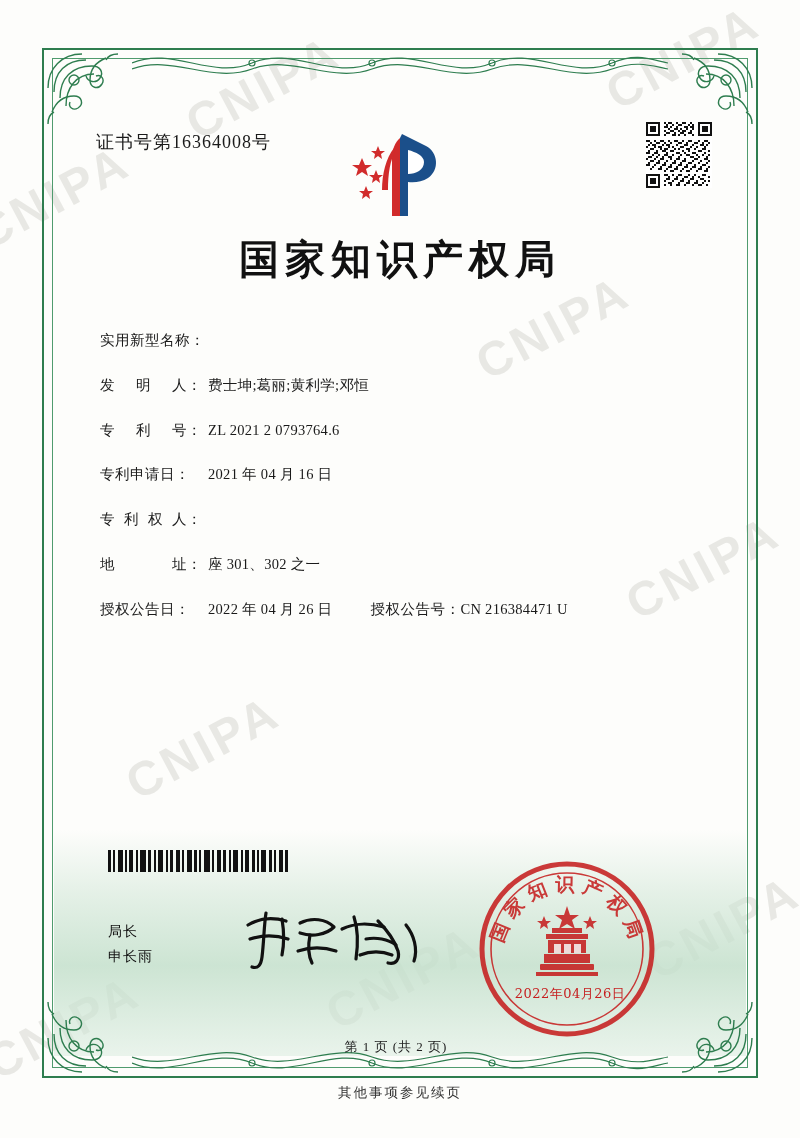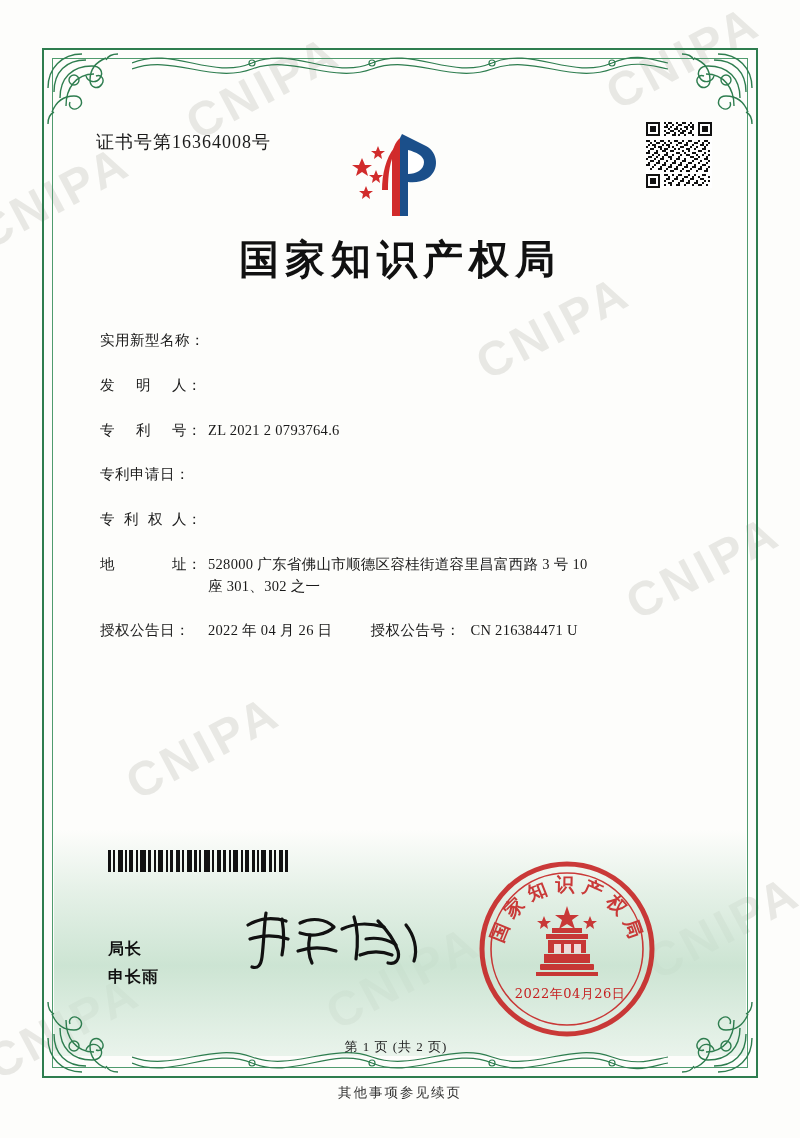--- a/index.html
+++ b/index.html
@@ -150,21 +150,21 @@
   .fields {
     position: absolute;
     left: 100px;
     top: 330px;
     width: 600px;
     font-size: 14.5px;
     color: #1a1a1a;
   }
   .field-row {
     display: flex;
-    align-items: flex-start;
+    align-items: flex-end;
     margin-bottom: 23px;
     line-height: 1.5;
   }
   .field-label {
     width: 108px;
     flex: 0 0 108px;
     white-space: nowrap;
     letter-spacing: 0.5px;
   }
   .field-label.spaced {
@@ -183,21 +183,21 @@
   .inline-pair {
     display: flex;
     width: 100%;
   }
   .inline-pair .ip-label {
     white-space: nowrap;
     margin-left: 38px;
     letter-spacing: 0.5px;
   }
   .inline-pair .ip-value {
-    margin-left: 10px;
+    margin-left: 0;
   }
 
   .paragraphs {
     position: absolute;
     left: 100px;
     top: 658px;
     width: 602px;
     font-size: 13.5px;
     line-height: 1.95;
     color: #1a1a1a;
@@ -222,26 +222,25 @@
   .barcode i {
     display: block;
     background: #111;
     height: 100%;
   }
 
   .sign-block {
     position: absolute;
     left: 108px;
     top: 920px;
-    font-size: 16px;
+    font-size: 14px;
     line-height: 1.75;
     color: #111;
-    font-weight: bold;
+    font-weight: normal;
     letter-spacing: 1px;
-    margin-top: 15px;
   }
 
   .signature {
     position: absolute;
     left: 238px;
     top: 905px;
     width: 190px;
     height: 70px;
   }
 
@@ -643,51 +642,52 @@
       <div class="field-row">
         <div class="field-label">实用新型名称：</div>
       </div>
 
       <div class="field-row">
         <div class="field-label spaced">
           <span>发</span>
           <span>明</span>
           <span>人：</span>
         </div>
+        <div class="field-value">费士坤;葛丽;黄利学;邓恒</div>
       </div>
 
       <div class="field-row">
         <div class="field-label spaced">
           <span>专</span>
           <span>利</span>
           <span>号：</span>
         </div>
         <div class="field-value">ZL 2021 2 0793764.6</div>
       </div>
 
       <div class="field-row">
         <div class="field-label">专利申请日：</div>
+        <div class="field-value">2021 年 04 月 16 日</div>
       </div>
 
       <div class="field-row">
         <div class="field-label spaced">
           <span>专</span>
           <span>利</span>
           <span>权</span>
           <span>人：</span>
         </div>
       </div>
 
       <div class="field-row">
         <div class="field-label spaced">
           <span>地</span>
           <span>址：</span>
         </div>
         <div class="field-value">
-          <span class="sub">528000 广东省佛山市顺德区容桂街道容里昌富西路 3 号 10</span>
           <span class="sub">座 301、302 之一</span>
         </div>
       </div>
 
       <div class="field-row">
         <div class="field-label">授权公告日：</div>
         <div class="field-value">
           <span class="inline-pair">
             <span>2022 年 04 月 26 日</span>
             <span class="ip-label">授权公告号：</span>

